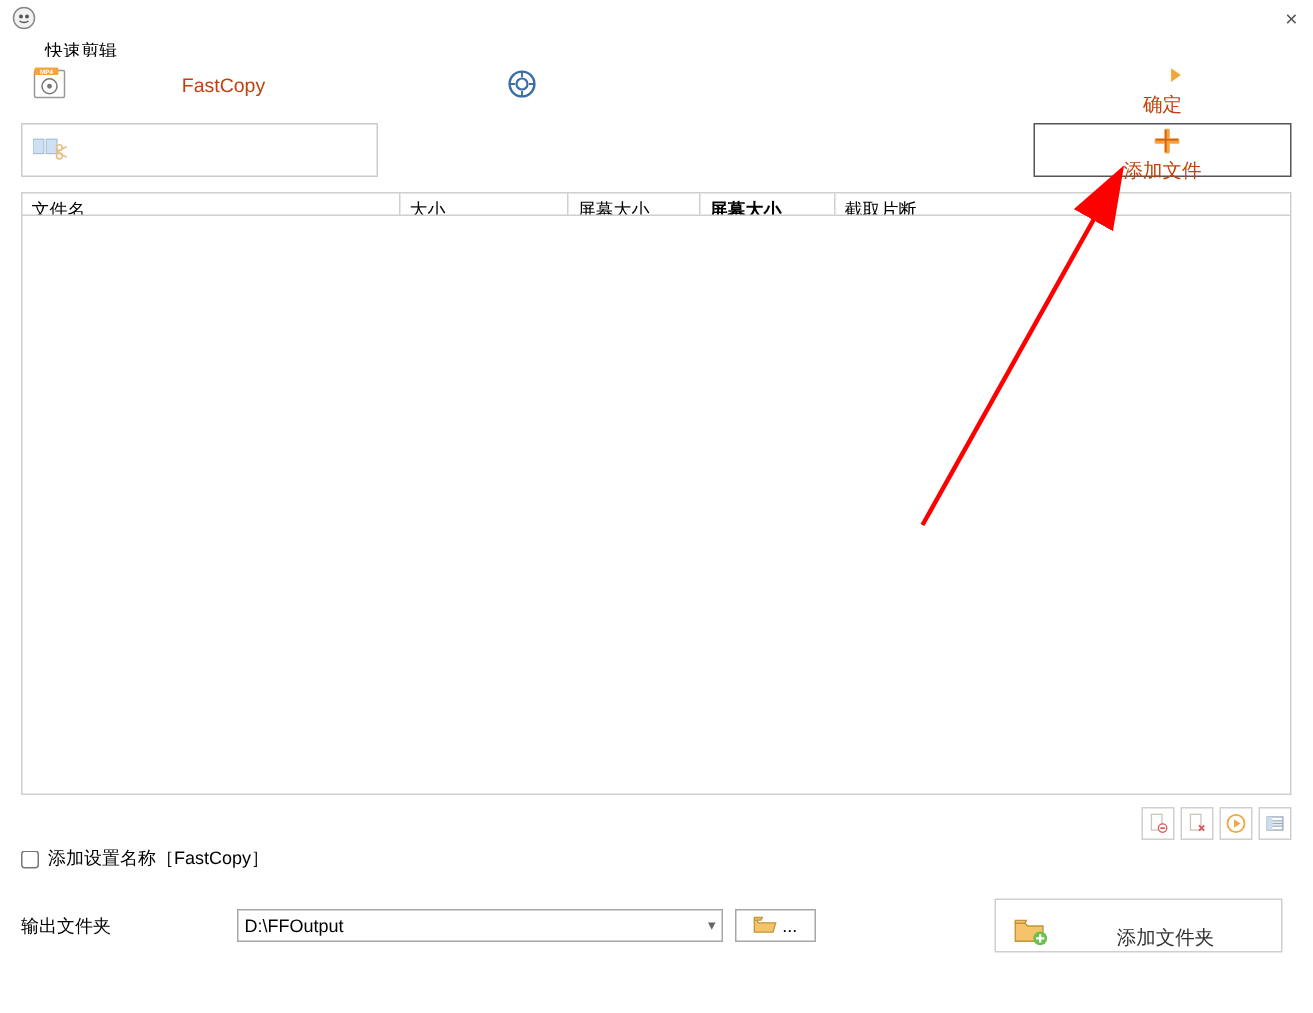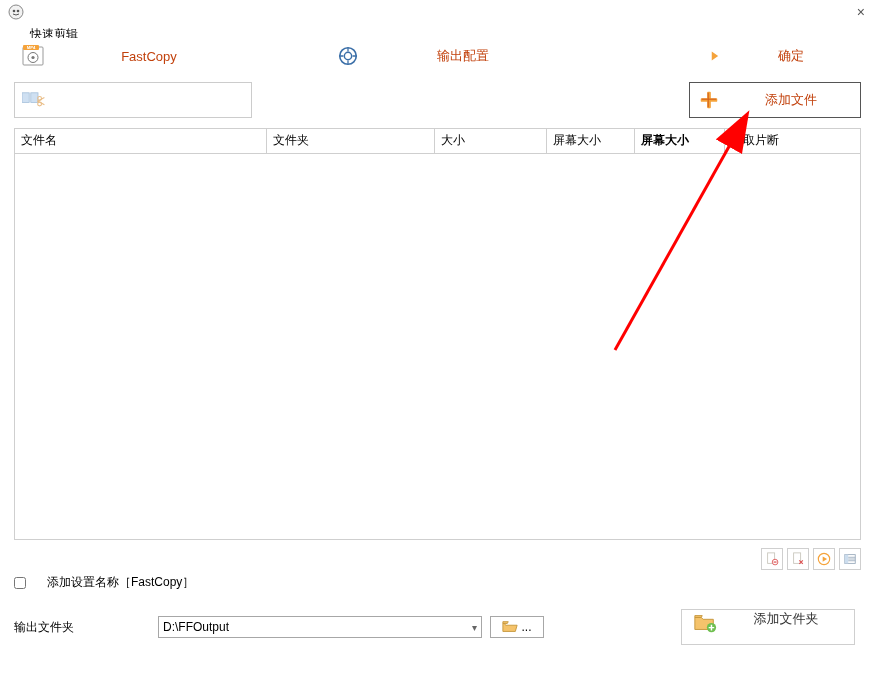--- a/index.html
+++ b/index.html
@@ -65,31 +65,31 @@
   .tbtn-label {
     flex: 1;
     text-align: center;
     font-size: 13px;
     color: #c2410c;
   }
   .tbtn-noborder { border: 1px solid transparent; }
   .tbtn-disabled .tbtn-label { color: #bcbcbc; }
   .tbtn-disabled .tbtn-icon { opacity: 0.55; }
   .tbtn-wide { width: 238px; }
-  .tbtn-add { width: 172px; border: 1px solid #555; }
+  .tbtn-add { width: 172px; border: 1px solid #555; flex-direction: column; }
 
   .col1 { width: 238px; }
   .gap-in { width: 60px; }
   .gap-right { flex: 1 1 auto; }
 
   
   .table-header {
     display: flex;
     border: 1px solid #cfcfcf;
-    height: 26px;
+    height: 16px;
     margin: 6px 14px 0 14px;
     background: #fff;
     font-size: 12px;
   }
   .th {
     border-right: 1px solid #cfcfcf;
     padding: 3px 6px;
     overflow: hidden;
     white-space: nowrap;
   }
@@ -115,21 +115,21 @@
     border:1px solid #cfcfcf;
     background:#fff;
     display:inline-flex; align-items:center; justify-content:center;
     cursor:pointer;
   }
 
   
   .check-row {
     display:flex;
     align-items:center;
-    gap:21px;
+    gap:6px;
     padding: 4px 14px 4px 14px;
   }
   .chk { width:12px; height:12px; }
 
   
   .output-row {
     display:flex;
     align-items:center;
     gap:8px;
     padding: 14px 20px 10px 14px;
@@ -147,24 +147,24 @@
   .output-select .sel-text { flex:1; overflow:hidden; }
   .output-select .sel-arrow { color:#666; font-size:10px; }
   .browse-btn {
     width: 54px; height: 22px;
     border:1px solid #a7a7a7;
     background:#fff;
     display:flex; align-items:center; justify-content:center;
     gap:3px; cursor:pointer;
   }
   .addfolder-btn {
-    width: 174px; height: 36px;
+    width: 192px; height: 36px;
     border:1px solid #cfcfcf;
     background:#fff;
-    display:flex; align-items:flex-start;
+    display:flex; align-items:flex-end;
     cursor:pointer;
   }
   .addfolder-btn .tbtn-icon { margin-left:10px; }
   .addfolder-btn .tbtn-label { text-align:center; font-size:13px; color:#333; }
 
   
   .arrow-svg {
     position: absolute;
     top: 100px;
     left: 560px;
@@ -204,21 +204,20 @@
   </div>
   <div class="gap-in"></div>
   <div class="tbtn tbtn-noborder tbtn-wide">
     <span class="tbtn-icon">
       <svg width="22" height="22" viewBox="0 0 24 24">
         <circle cx="12" cy="12" r="9" fill="none" stroke="#3b6fa8" stroke-width="1.8"></circle>
         <circle cx="12" cy="12" r="4" fill="none" stroke="#3b6fa8" stroke-width="1.6"></circle>
         <path d="M12 3 L12 7 M12 17 L12 21 M3 12 L7 12 M17 12 L21 12" stroke="#3b6fa8" stroke-width="1.4"></path>
       </svg>
     </span>
-    <span class="tbtn-label">输出配置</span>
   </div>
   <div class="gap-right"></div>
   <div class="tbtn tbtn-noborder tbtn-add" style="border:1px solid transparent;">
     <span class="tbtn-icon">
       <svg width="22" height="22" viewBox="0 0 24 24">
         <path d="M4 12 L15 12 L15 7 L22 12 L15 17 L15 12" fill="#f5a33b"></path>
       </svg>
     </span>
     <span class="tbtn-label">确定</span>
   </div>
@@ -246,21 +245,20 @@
         <rect x="10.5" y="4" width="1.2" height="16" fill="#d35f1a"></rect>
         <rect x="4" y="10.5" width="16" height="1.2" fill="#d35f1a"></rect>
       </svg>
     </span>
     <span class="tbtn-label">添加文件</span>
   </div>
 </div>
 
 <div class="table-header">
   <div class="th" style="width:252px;">文件名</div>
-  <div class="th" style="width:168px;">文件夹</div>
   <div class="th" style="width:112px;">大小</div>
   <div class="th" style="width:88px;">屏幕大小</div>
   <div class="th" style="width:90px;font-weight:bold;">屏幕大小</div>
   <div class="th" style="flex:1;">截取片断</div>
 </div>
 <div class="table-body"></div>
 
 <div class="actions-row">
   <div class="mini-btn">
     <svg width="14" height="14" viewBox="0 0 16 16">

